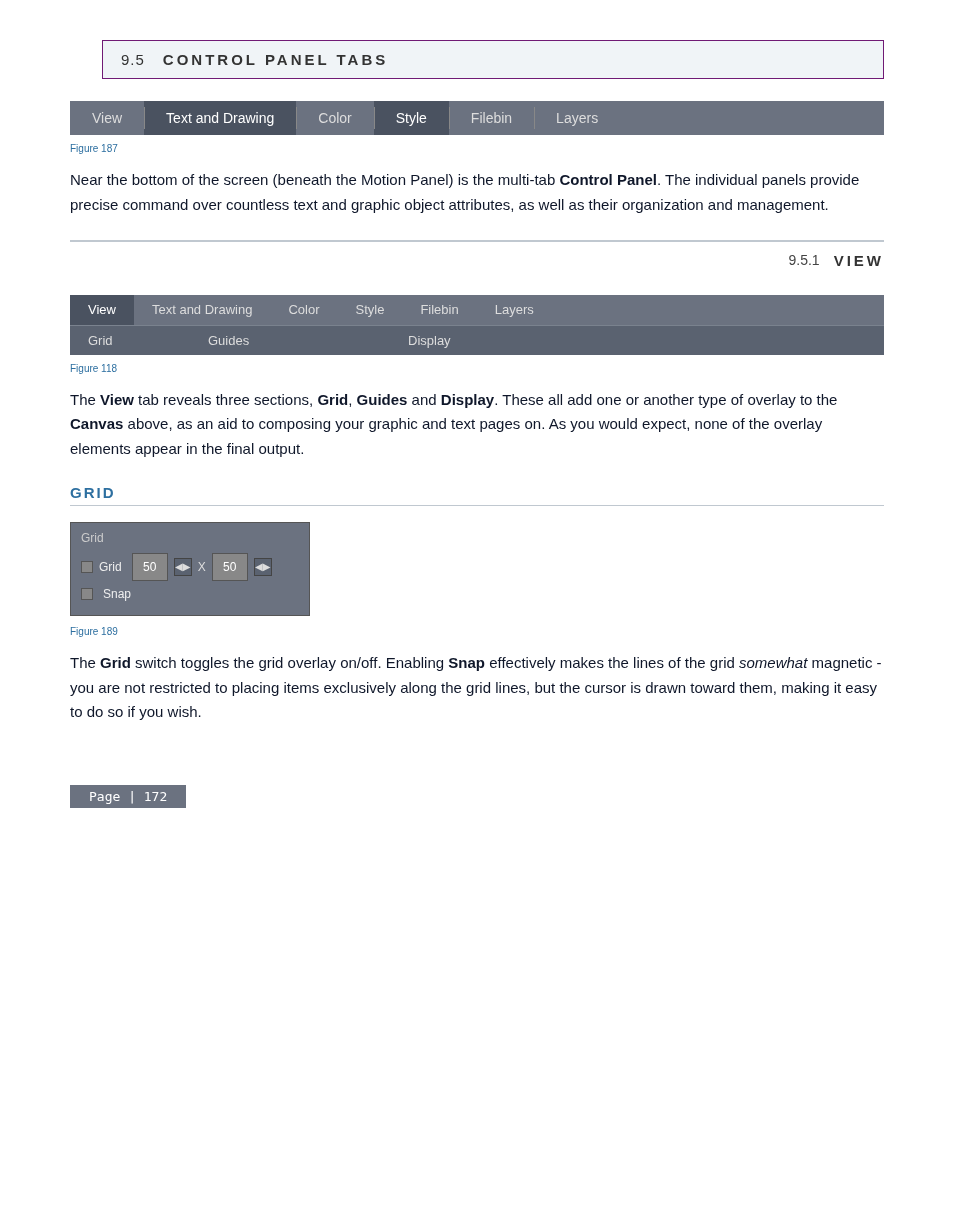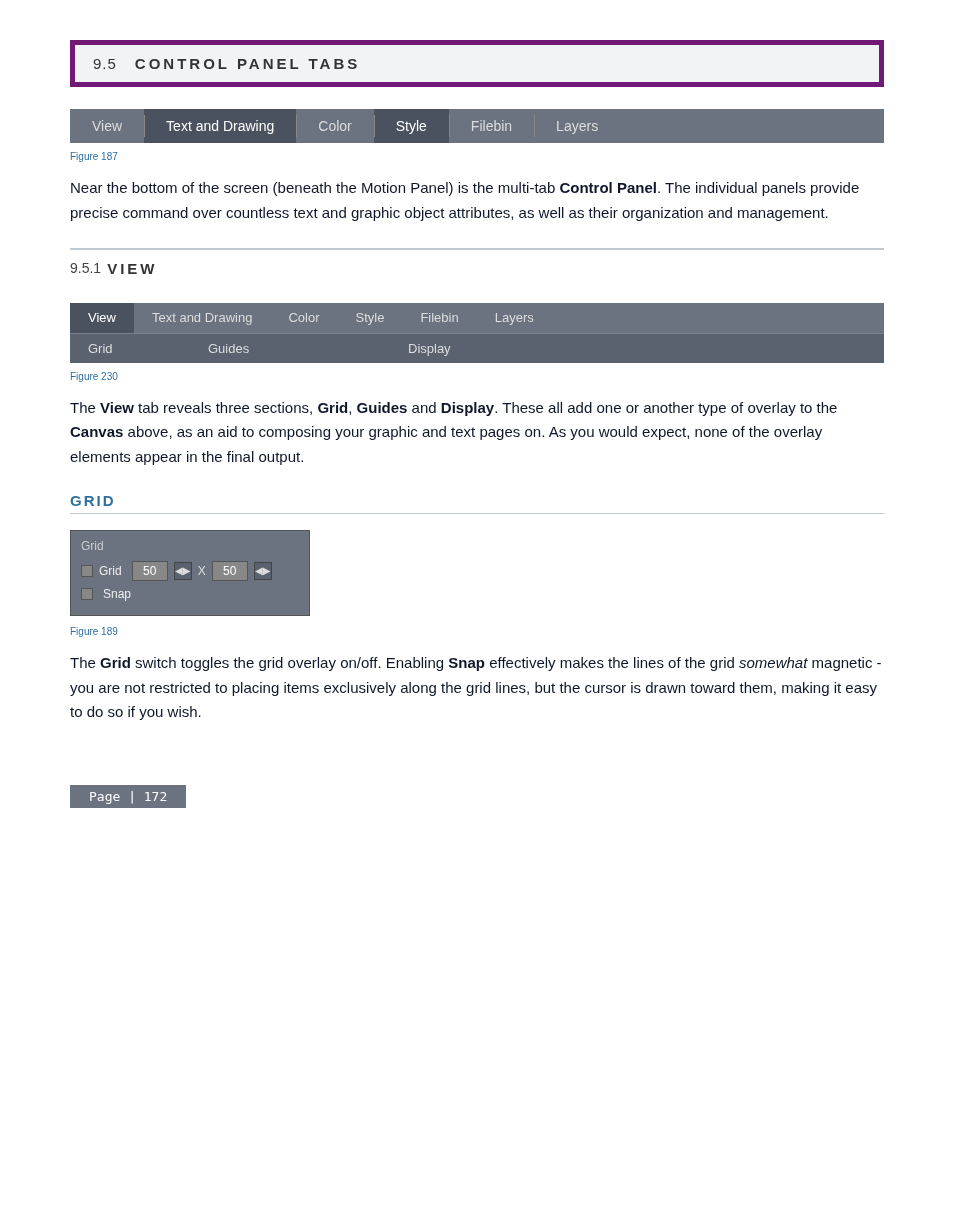--- a/index.html
+++ b/index.html
@@ -10,27 +10,28 @@
       color: #222;
       width: 954px;
       min-height: 1227px;
     }
     .page {
       padding: 40px 70px 60px 70px;
     }
 
     
     .section-heading {
-      border: 5px solid #701a75;
+      border: 1px solid #701a75;
       background: #f0f4f7;
       padding: 10px 18px;
       margin-bottom: 22px;
       display: flex;
       align-items: center;
       gap: 18px;
+      margin-left: 32px;
     }
     .section-heading-number {
       font-size: 15px;
       font-weight: 400;
       color: #333;
       letter-spacing: 1px;
     }
     .section-heading-title {
       font-size: 15px;
       font-weight: 600;
@@ -97,21 +98,22 @@
       font-style: italic;
     }
 
     
     .subsection-heading {
       border-top: 2px solid #c0c8d0;
       padding: 10px 0 10px 0;
       margin-bottom: 16px;
       display: flex;
       align-items: center;
-      gap: 6px;
+      gap: 14px;
+      justify-content: flex-end;
     }
     .subsection-number {
       font-size: 14px;
       color: #444;
       font-weight: 400;
     }
     .subsection-title {
       font-size: 15px;
       font-weight: 600;
       letter-spacing: 3px;
@@ -212,21 +214,21 @@
       height: 12px;
       background: #888;
       border: 1px solid #555;
       display: inline-block;
       flex-shrink: 0;
     }
     .grid-input {
       background: #888;
       border: 1px solid #555;
       width: 36px;
-      height: 20px;
+      height: 28px;
       display: flex;
       align-items: center;
       justify-content: center;
       font-size: 12px;
       color: #fff;
     }
     .grid-slider-btn {
       background: #5a6270;
       border: 1px solid #444;
       width: 18px;
@@ -326,21 +328,21 @@
         </div>
       <div class="tp-sub-item" style="flex:0 0 200px;">
           <span>Guides</span>
         </div>
       <div class="tp-sub-item">
           <span>Display</span>
         </div>
     </div>
   </div>
 
-  <div class="figure-label">Figure 230</div>
+  <div class="figure-label">Figure 118</div>
 
   <p class="body-text">
     <span>The </span><b>View</b><span> tab reveals three sections, </span><b>Grid</b><span>, </span><b>Guides</b><span> and </span><b>Display</b><span>.  These all add one or another type of overlay to the </span><b>Canvas</b><span> above, as an aid to composing your graphic and text pages on.  As you would expect, none of the overlay elements appear in the final output.</span>
   </p>
 
   <div class="grid-section-heading">GRID</div>
 
   <div class="two-col">
     <div class="two-col-left">
       <div class="grid-panel">

